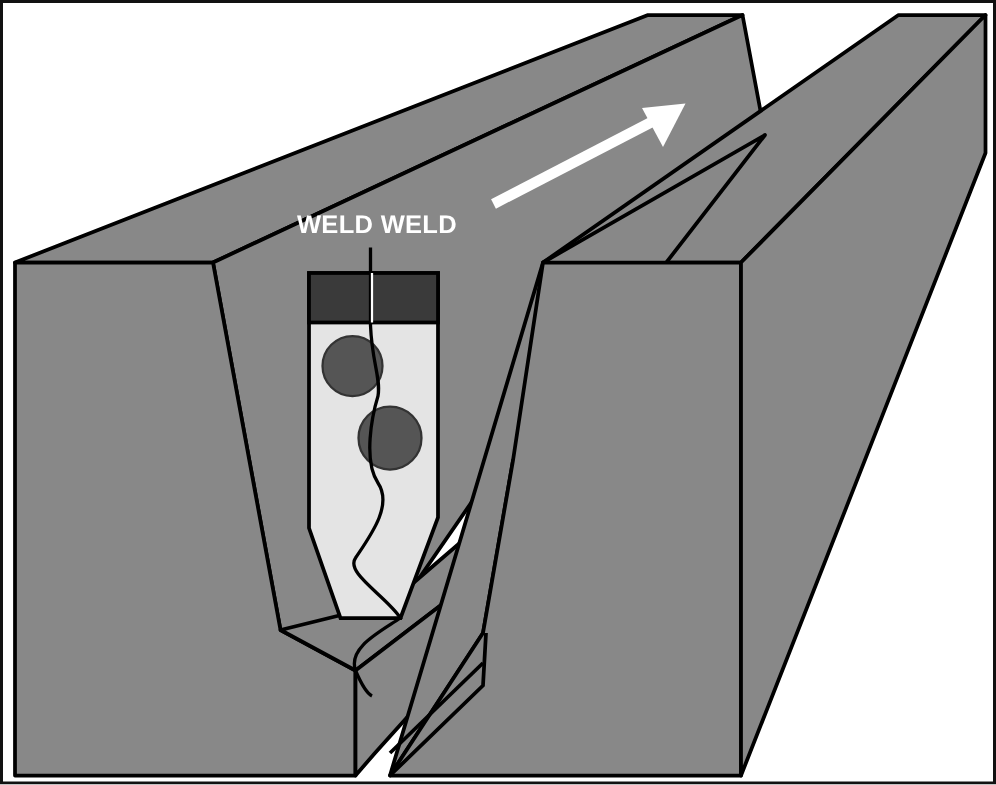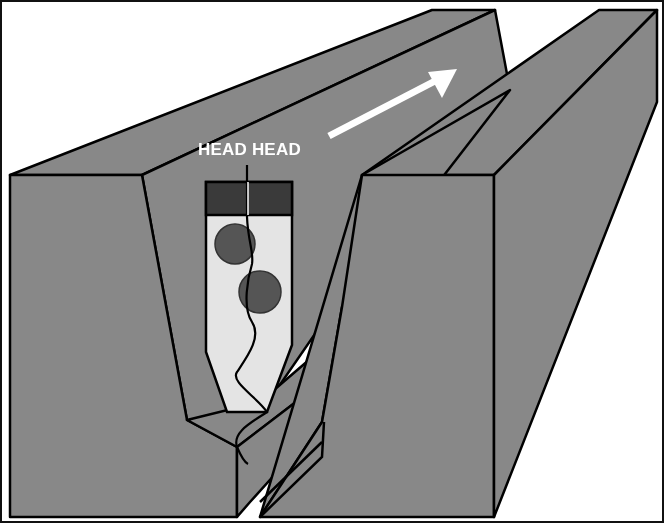--- a/index.html
+++ b/index.html
@@ -62,14 +62,14 @@
       <path d="M245,163 L245,215 C246,240 252,250 250,262 C246,275 240,305 250,320 C260,335 245,355 235,370 C228,380 255,395 265,410 C250,420 230,430 235,445 C238,452 242,460 246,462" fill="none" stroke="#000" stroke-width="2.2"></path>
       <line x1="246" y1="213" x2="246" y2="180" stroke="#fff" stroke-width="1.5"></line>
     </g>
 
     <g>
       <line x1="327" y1="134" x2="435" y2="78" stroke="#fff" stroke-width="7" stroke-linecap="butt"></line>
       <polygon points="455,67 426,70 440,96" fill="#fff"></polygon>
     </g>
   </svg>
 
-  <div class="label">HEAD HEAD</div>
+  <div class="label">WELD WELD</div>
 </div>
 
 </body></html>

